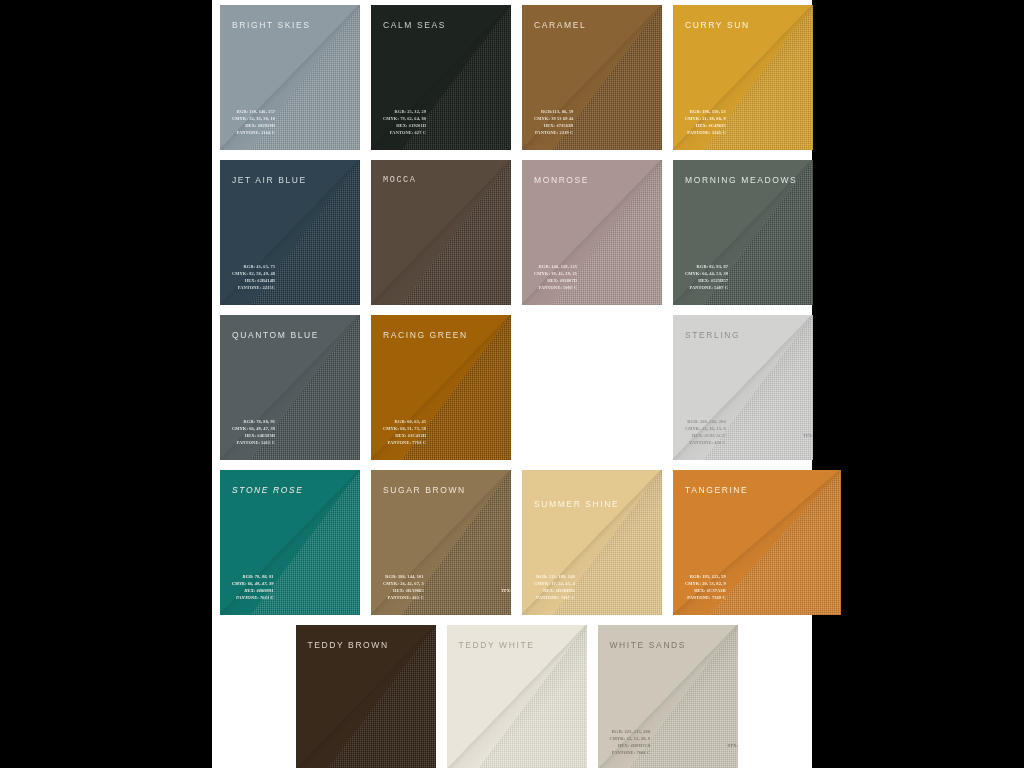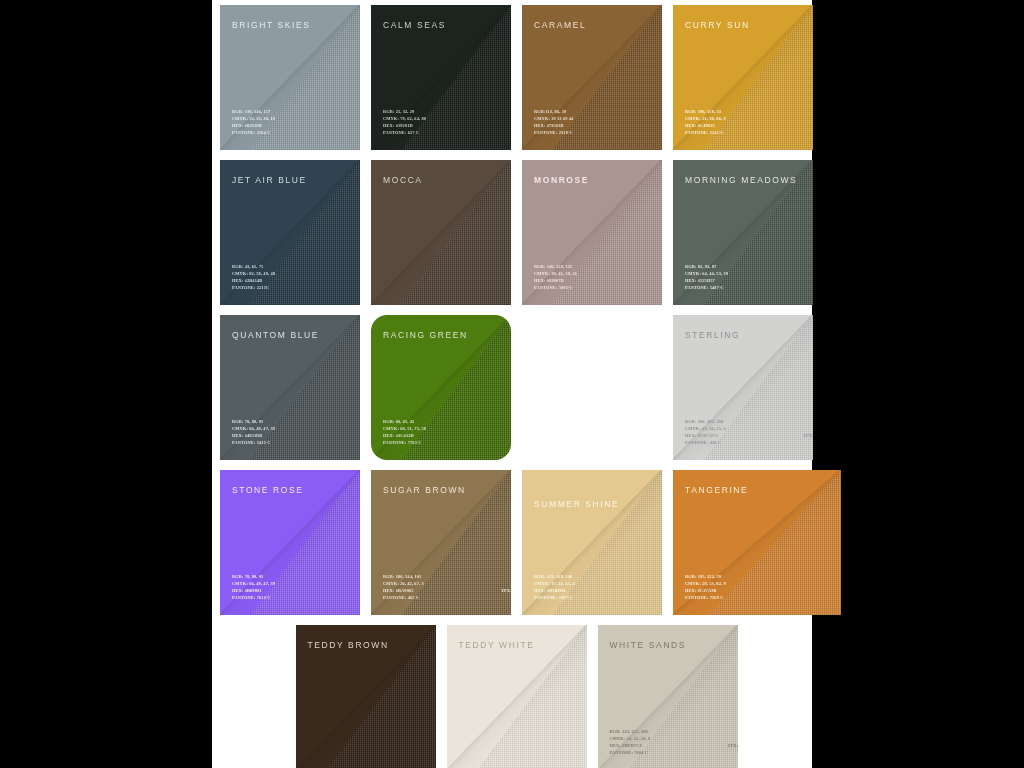--- a/index.html
+++ b/index.html
@@ -1,20 +1,21 @@
 <!DOCTYPE html>
 <html><head>
 <meta charset="utf-8">
 <style>
   html,body{margin:0;padding:0;background:#000;}
   body{width:1024px;height:768px;overflow:hidden;font-family:"Liberation Sans",sans-serif;}
 
   #sheet{
     position:absolute;left:212px;top:0;width:600px;height:768px;
     background:#ffffff;
+    text-align:right;
   }
   #grid{
     position:absolute;left:0;top:0;width:600px;height:768px;
   }
 
   .swatch{
     position:absolute;width:140px;height:145px;overflow:hidden;
   }
   
   .tex{
@@ -111,26 +112,26 @@
         <div class="specs" style="color: rgb(213, 221, 225);">
           <div>RGB: 43, 65, 75</div>
           <div>CMYK: 82, 58, 49, 48</div>
           <div>HEX: #2B414B</div>
           <div>PANTONE: 2215C</div>
         </div>
       </div>
       <div class="swatch" style="left: 159px; top: 160px; background: rgb(89, 74, 62);">
         <div class="tex dark"></div>
         <div class="fold"></div>
-        <div class="sw-name" style="color: rgb(222, 213, 204);">MOCCA</div>
+        <div class="sw-name" style="color: rgb(222, 213, 204); font-family: Liberation Mono, monospace;">MOCCA</div>
       </div>
       <div class="swatch" style="left: 310px; top: 160px; background: rgb(171, 149, 146);">
         <div class="tex"></div>
         <div class="fold"></div>
-        <div class="sw-name" style="color: rgb(241, 231, 229); font-weight: bold;">MONROSE</div>
+        <div class="sw-name" style="color: rgb(241, 231, 229);">MONROSE</div>
         <div class="specs" style="color: rgb(241, 231, 229);">
           <div>RGB: 146, 128, 125</div>
           <div>CMYK: 39, 42, 39, 21</div>
           <div>HEX: #92807D</div>
           <div>PANTONE: 5005 C</div>
         </div>
       </div>
       <div class="swatch" style="left: 8px; top: 315px; background: rgb(85, 95, 98);">
         <div class="tex dark"></div>
         <div class="fold"></div>
@@ -146,21 +147,21 @@
         <div class="tex dark"></div>
         <div class="fold"></div>
         <div class="sw-name" style="color: rgb(226, 230, 226);">MORNING MEADOWS</div>
         <div class="specs" style="color: rgb(226, 230, 226);">
           <div>RGB: 82, 93, 87</div>
           <div>CMYK: 64, 44, 53, 39</div>
           <div>HEX: #525D57</div>
           <div>PANTONE: 5487 C</div>
         </div>
       </div>
-      <div class="swatch" style="left: 159px; top: 315px; background: #4d7c0f; border-radius: 16px;">
+      <div class="swatch" style="left: 159px; top: 315px; background: #a16207;">
         <div class="tex dark"></div>
         <div class="fold"></div>
         <div class="sw-name" style="color: rgb(222, 226, 211);">RACING GREEN</div>
         <div class="specs" style="color: rgb(222, 226, 211);">
           <div>RGB: 60, 65, 45</div>
           <div>CMYK: 68, 51, 75, 58</div>
           <div>HEX: #3C412D</div>
           <div>PANTONE: 7763 C</div>
         </div>
       </div>
@@ -169,21 +170,21 @@
         <div class="fold"></div>
         <div class="sw-name" style="color: rgb(141, 143, 142);">STERLING</div>
         <div class="specs" style="color: rgb(141, 143, 142);">
           <div>RGB: 200, 202, 204</div>
           <div>CMYK: 23, 16, 15, 0</div>
           <div>HEX: #C8CACC</div>
           <div>PANTONE: 420 C</div>
         </div>
         <div class="tpx" style="color: rgb(141, 143, 142);">TPX: 14-4201</div>
       </div>
-      <div class="swatch" style="left: 8px; top: 470px; background: #8b5cf6;">
+      <div class="swatch" style="left: 8px; top: 470px; background: #0f766e; font-style: italic;">
         <div class="tex"></div>
         <div class="fold"></div>
         <div class="sw-name" style="color: rgb(246, 236, 232);">STONE ROSE</div>
         <div class="specs" style="color: rgb(246, 236, 232);">
           <div>RGB: 78, 88, 91</div>
           <div>CMYK: 66, 49, 47, 39</div>
           <div>HEX: #B69891</div>
           <div>PANTONE: 7613 C</div>
         </div>
       </div>

